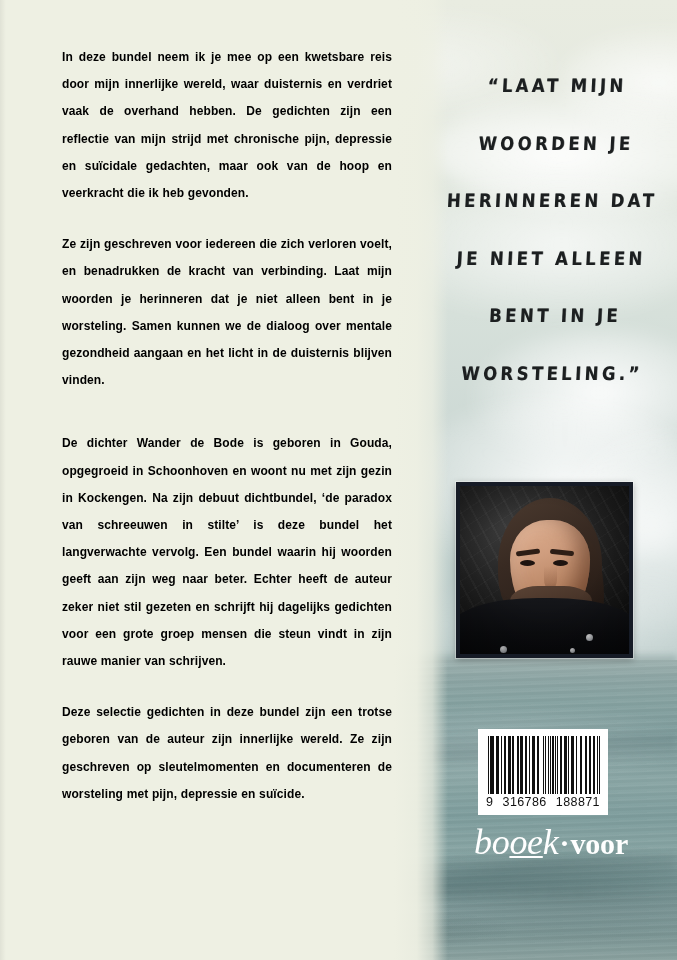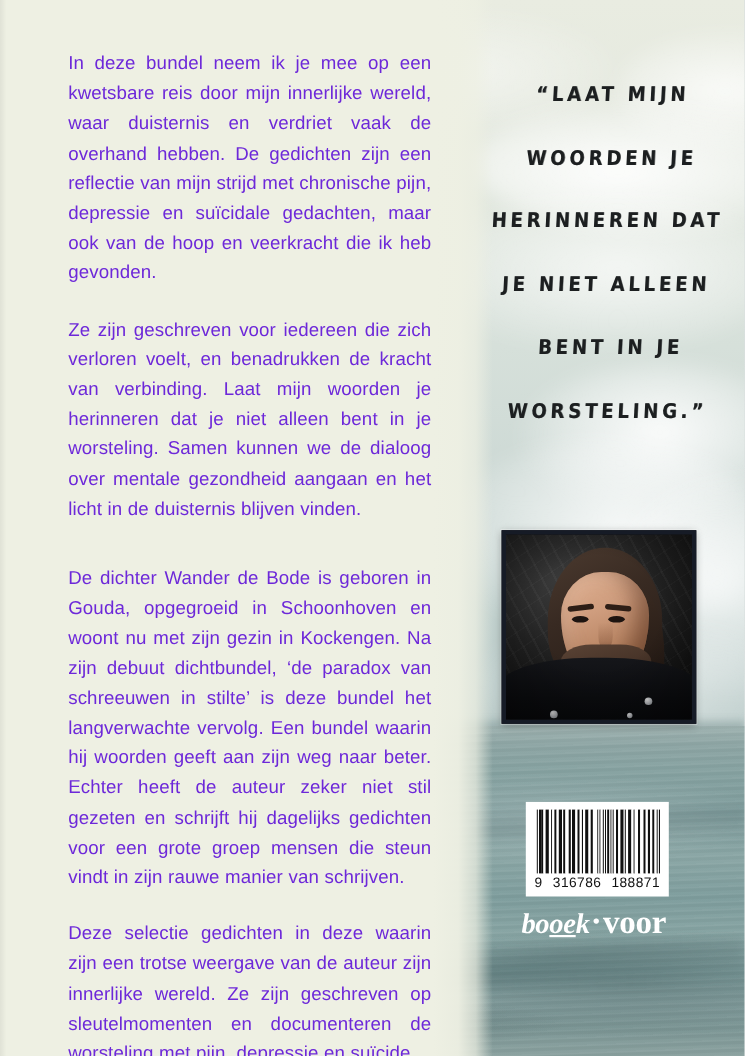--- a/index.html
+++ b/index.html
@@ -147,27 +147,28 @@
 
   .blurb {
     position: absolute;
     left: 62px;
     top: 44px;
     width: 330px;
   }
   .blurb p {
     margin: 0 0 24px 0;
     font-family: "Liberation Sans", sans-serif;
-    font-size: 17px;
+    font-size: 12px;
     line-height: 27.2px;
-    color: #6d28d9;
+    color: #000000;
     text-align: justify;
     text-justify: inter-word;
     letter-spacing: .1px;
     word-spacing: .2px;
+    font-weight: bold;
   }
   .blurb p:last-child { margin-bottom: 0; }
   .blurb p.gap-big { margin-bottom: 36px; }
 
   
   .quote {
     position: absolute;
     left: 436px;
     top: 78px;
     width: 234px;
@@ -344,22 +345,22 @@
     position: absolute;
     left: 474px;
     top: 824px;
     color: #ffffff;
     white-space: nowrap;
     line-height: 1;
   }
   .pub-boek {
     font-family: "Liberation Serif", serif;
     font-style: italic;
-    font-weight: 700;
-    font-size: 26px;
+    font-weight: 400;
+    font-size: 36px;
     letter-spacing: -0.3px;
   }
   .pub-boek .ul { text-decoration: underline; text-underline-offset: 2px; text-decoration-thickness: 1.6px; }
   .pub-dot {
     font-family: "Liberation Serif", serif;
     font-weight: 700;
     font-size: 30px;
     margin: 0 1px;
     position: relative;
     top: -1px;
@@ -401,21 +402,21 @@
   </div>
 
   <div class="text-panel">
     <div class="spine-shadow"></div>
   </div>
 
   <div class="blurb">
     <p>In deze bundel neem ik je mee op een kwetsbare reis door mijn innerlijke wereld, waar duisternis en verdriet vaak de overhand hebben. De gedichten zijn een reflectie van mijn strijd met chronische pijn, depressie en suïcidale gedachten, maar ook van de hoop en veerkracht die ik heb gevonden.</p>
     <p class="gap-big">Ze zijn geschreven voor iedereen die zich verloren voelt, en benadrukken de kracht van verbinding. Laat mijn woorden je herinneren dat je niet alleen bent in je worsteling. Samen kunnen we de dialoog over mentale gezondheid aangaan en het licht in de duisternis blijven vinden.</p>
     <p>De dichter Wander de Bode is geboren in Gouda, opgegroeid in Schoonhoven en woont nu met zijn gezin in Kockengen. Na zijn debuut dichtbundel, ‘de paradox van schreeuwen in stilte’ is deze bundel het langverwachte vervolg. Een bundel waarin hij woorden geeft aan zijn weg naar beter. Echter heeft de auteur zeker niet stil gezeten en schrijft hij dagelijks gedichten voor een grote groep mensen die steun vindt in zijn rauwe manier van schrijven.</p>
-    <p>Deze selectie gedichten in deze waarin zijn een trotse weergave van de auteur zijn innerlijke wereld. Ze zijn geschreven op sleutelmomenten en documenteren de worsteling met pijn, depressie en suïcide.</p>
+    <p>Deze selectie gedichten in deze bundel zijn een trotse geboren van de auteur zijn innerlijke wereld. Ze zijn geschreven op sleutelmomenten en documenteren de worsteling met pijn, depressie en suïcide.</p>
   </div>
 
   <div class="quote">
     <span class="qline">“LAAT MIJN</span>
     <span class="qline">WOORDEN JE</span>
     <span class="qline">HERINNEREN DAT</span>
     <span class="qline">JE NIET ALLEEN</span>
     <span class="qline">BENT IN JE</span>
     <span class="qline">WORSTELING.”</span>
   </div>

